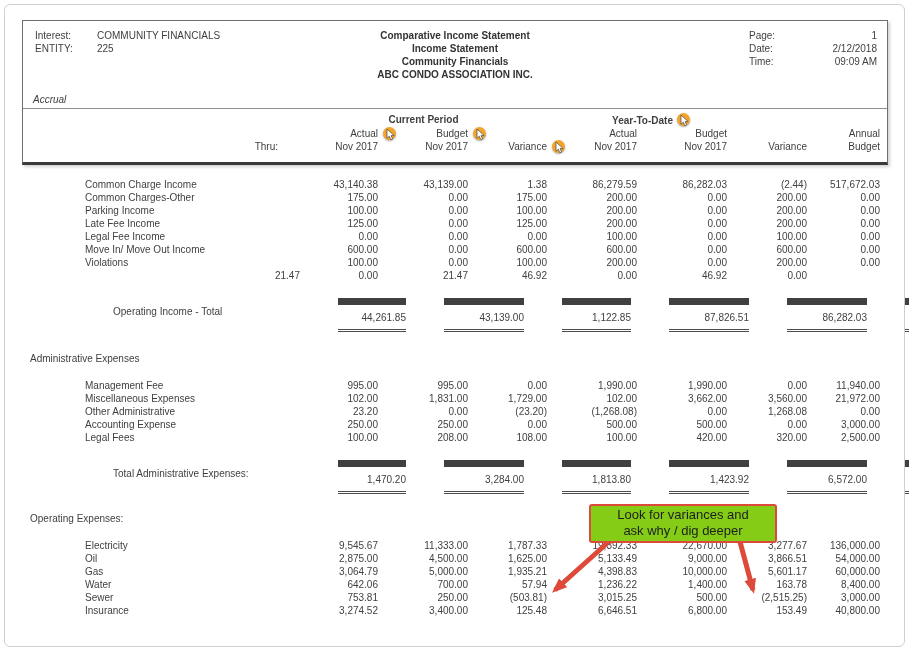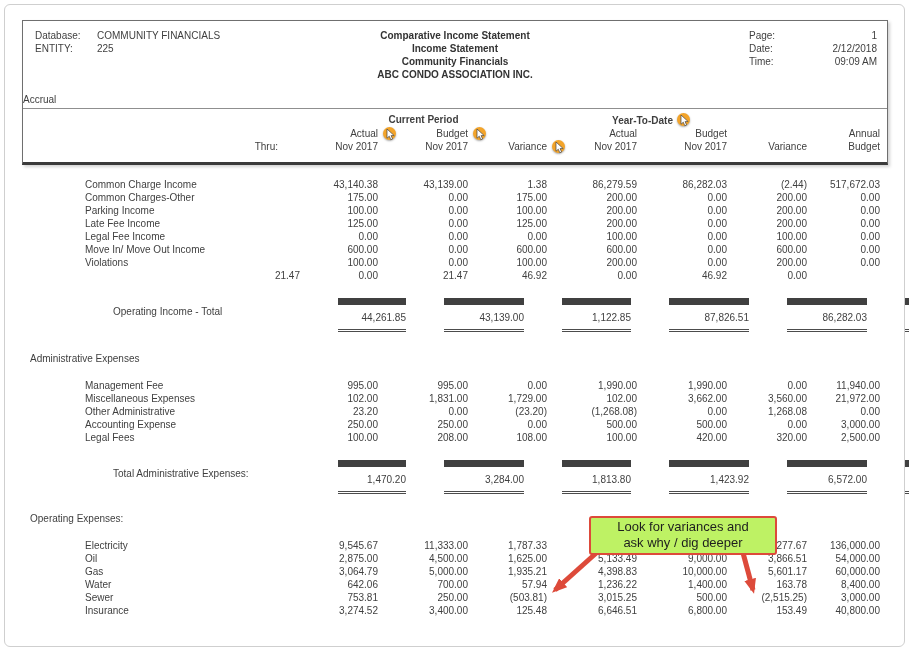--- a/index.html
+++ b/index.html
@@ -15,21 +15,21 @@
   
   #header-box {
     position:absolute; left:22px; top:20px; width:864px; height:141px;
     border:1px solid #6f6f6f; border-bottom:3px solid #3a3a3a;
     background:#ffffff; box-shadow:2px 2px 3px rgba(0,0,0,0.18);
   }
   #header-top { position:relative; height:87px; border-bottom:1px solid #8f8f8f; }
   .meta-block { position:absolute; left:12px; top:8px; }
   .meta-grid { display:grid; grid-template-columns:62px auto; }
   .meta-grid div, .small-txt { font-size:10px; line-height:13px; color:#3f3f3f; white-space:nowrap; }
-  #accrual { position:absolute; left:0; top:72px; }
+  #accrual { position:absolute; left:10px; top:72px;font-style:italic; }
   #titles { text-align:center; padding-top:8px; }
   #titles div { font-size:10px; line-height:13px; font-weight:bold; color:#333; }
   #pagedate { position:absolute; right:10px; top:8px; width:128px; display:grid; grid-template-columns:auto auto; }
   #pagedate .lbl { text-align:left; }
   #pagedate .val { text-align:right; }
 
   
   .grid { display:grid; grid-template-columns:270px 78px 90px 79px 90px 90px 80px 73px; }
   .cell, .hcell, .hgroup { font-size:10px; line-height:13px; color:#3f3f3f; white-space:nowrap; }
   .num { text-align:right; }
@@ -60,38 +60,37 @@
   .total-row { margin-top:16px;gap:28px; }
   .total-row .num {
     border-top:7px solid #404040; border-bottom:3px double #4c4c4c;
     padding:6px 0 5px 0; margin-left:10px;
   }
   .total-row .total-label { padding-left:83px; padding-top:7px; }
 
   
   #callout {
     position:absolute; left:589px; top:504px; width:176px; z-index:6;
-    background:#bef264; border:2px solid #dd4a3a; border-radius:3px;
+    background:#84cc16; border:2px solid #dd4a3a; border-radius:3px;
     text-align:center; font-size:13px; line-height:16px; color:#1e1e1e;
     padding:1px 4px 2px 4px;
-    margin-top:12px;
   }
   #arrows { position:absolute; left:500px; top:530px; z-index:5; pointer-events:none; }
 </style>
 </head>
 <body>
 
 <div id="page">
   <div id="frame"></div>
 
   <div id="header-box">
     <div id="header-top">
       <div class="meta-block">
         <div class="meta-grid">
-          <div>Database:</div>
+          <div>Interest:</div>
           <div>COMMUNITY FINANCIALS</div>
           <div>ENTITY:</div>
           <div>225</div>
         </div>
       </div>
       <div id="titles">
         <div>Comparative Income Statement</div>
         <div>Income Statement</div>
         <div>Community Financials</div>
         <div>ABC CONDO ASSOCIATION INC.</div>

